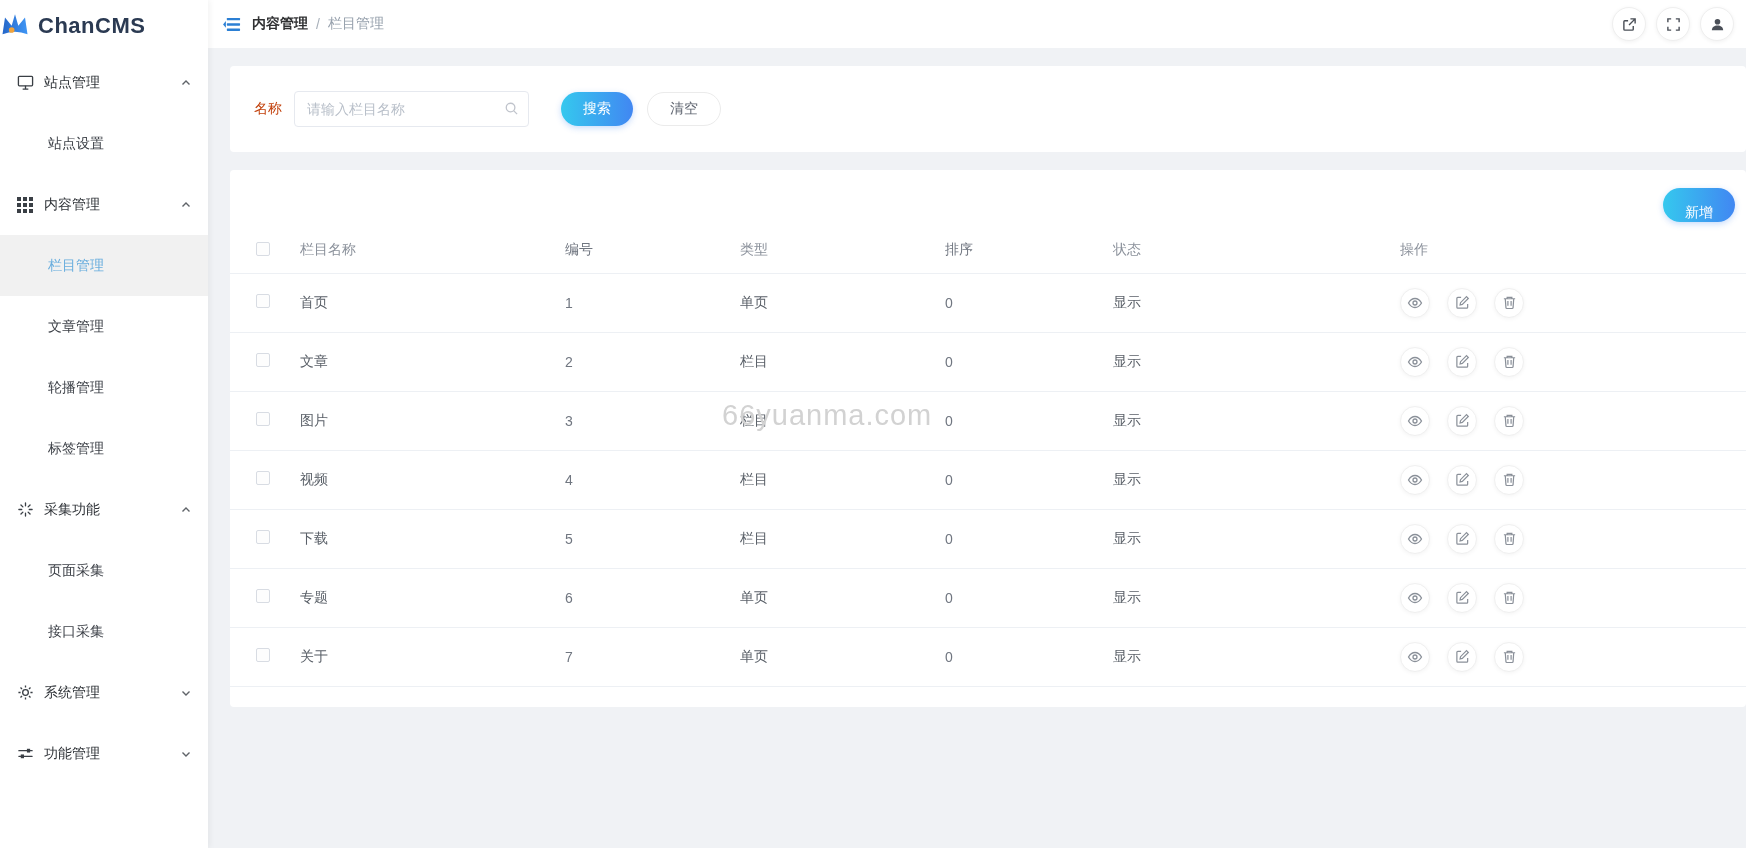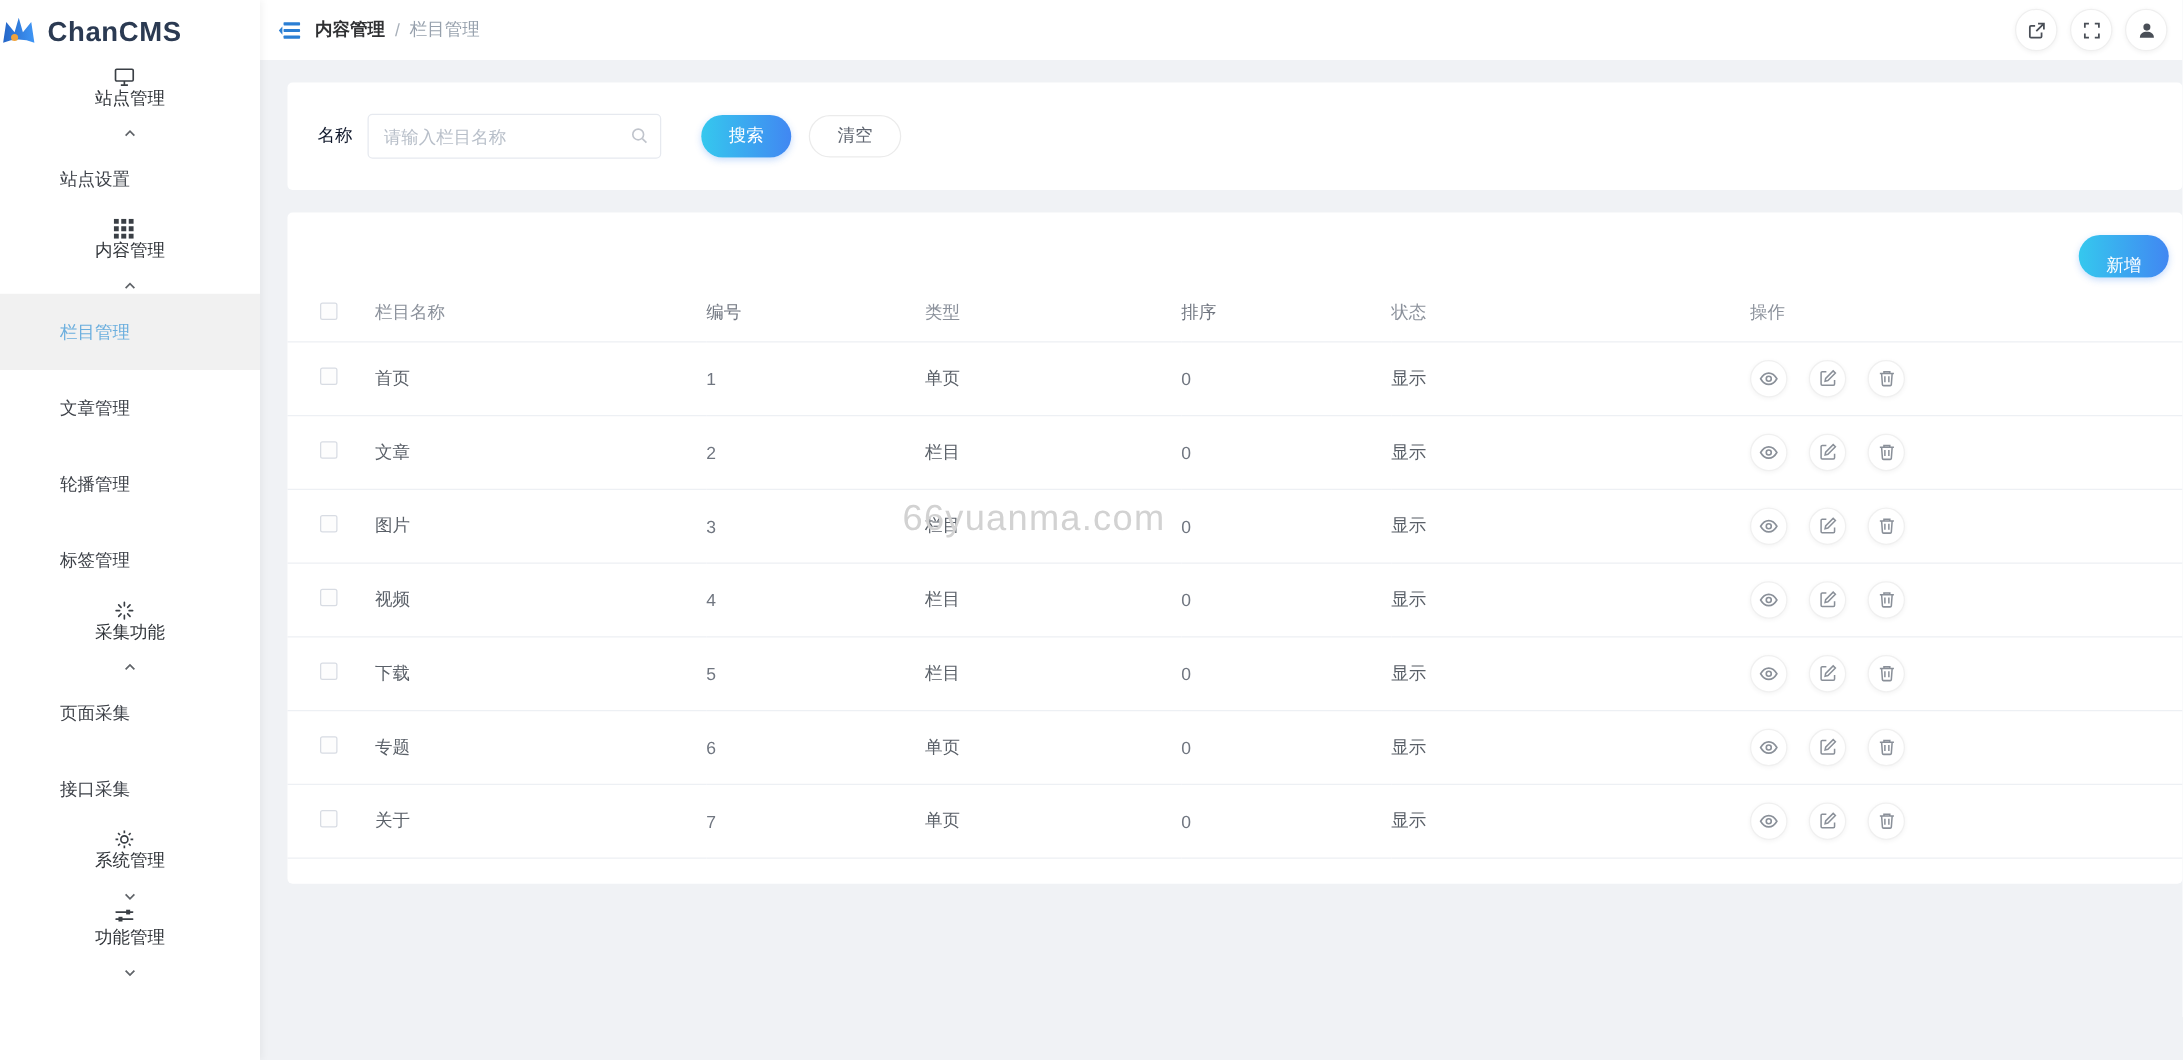--- a/index.html
+++ b/index.html
@@ -4,21 +4,21 @@
 <style>
   * { margin:0; padding:0; box-sizing:border-box; }
   html,body { width:1746px; height:848px; overflow:hidden; }
   body { font-family:"Liberation Sans","DejaVu Sans",sans-serif; font-size:14px; color:#303133; background:#f0f2f5; }
   .app { display:flex; width:1746px; height:848px; }
 
   
   .sidebar { width:208px; height:848px; background:#fff; box-shadow:2px 0 6px rgba(0,0,0,.05); position:relative; z-index:5; flex:0 0 208px; }
   .logo { height:52px; display:flex; align-items:center; }
   .logo-text { font-size:22px; font-weight:bold; color:#2b3a52; margin-left:8px; letter-spacing:.5px; }
-  .menu-top { height:61px; display:flex; align-items:center; padding:0 16px; cursor:pointer; color:#2f3338;flex-direction:column; }
+  .menu-top { height:61px; display:flex; align-items:center; padding:0 16px; cursor:pointer; color:#2f3338; }
   .menu-top .mi { width:18px; height:18px; margin-right:10px; flex:0 0 18px; display:flex; align-items:center; justify-content:center; }
   .menu-top .mlabel { flex:1; font-size:14px; }
   .chev { width:12px; height:12px; color:#5f6368; }
   .sub-item { height:61px; display:flex; align-items:center; padding-left:48px; font-size:14px; color:#3d4148; cursor:pointer; }
   .sub-item.active { background:#f1f1f1; color:#6aaede; }
 
   
   .main { flex:1; display:flex; flex-direction:column; min-width:0; }
   .topbar { height:48px; background:#fff; display:flex; align-items:center; padding:0 12px 0 10px; }
   .fold-btn { width:28px; height:28px; display:flex; align-items:center; justify-content:center; cursor:pointer; }
@@ -26,21 +26,21 @@
   .bc-section { font-weight:bold; color:#303133; }
   .bc-sep { color:#a8b0ba; }
   .bc-page { color:#97a1ad; }
   .top-actions { margin-left:auto; display:flex; gap:10px; }
   .circle-btn { width:34px; height:34px; border-radius:50%; background:#fff; border:1px solid #efefef; box-shadow:0 1px 4px rgba(0,0,0,.06); display:flex; align-items:center; justify-content:center; color:#4a4f57; cursor:pointer; flex:0 0 34px; }
 
   .content { flex:1; padding:18px 0 0 22px; position:relative; }
 
   
   .search-card { background:#fff; border-radius:4px; height:86px; display:flex; align-items:center; padding-left:24px; margin-bottom:18px; }
-  .search-label { color:#0f172a; margin-right:12px; }
+  .search-label { color:#c2410c; margin-right:12px; }
   .input-wrap { position:relative; width:235px; height:36px; }
   .input-wrap input { width:100%; height:100%; border:1px solid #e6e9ef; border-radius:4px; padding:0 32px 0 12px; font-size:14px; color:#333; outline:none; font-family:inherit; }
   .input-wrap input::placeholder { color:#b8bfc9; }
   .input-search-icon { position:absolute; right:10px; top:10px; color:#c0c4cc; }
   .btn-pill { height:34px; border:none; border-radius:17px; padding:0 22px; font-size:14px; cursor:pointer; font-family:inherit; }
   .btn-primary { background:linear-gradient(90deg,#35c8ee,#4187f2); color:#fff; margin-left:32px; box-shadow:0 2px 6px rgba(65,135,242,.3); }
   .btn-plain { background:#fff; color:#5f6570; border:1px solid #ebebeb; margin-left:14px; }
 
   
   .table-card { background:#fff; border-radius:4px; min-height:536px; position:relative; padding-bottom:20px; }

